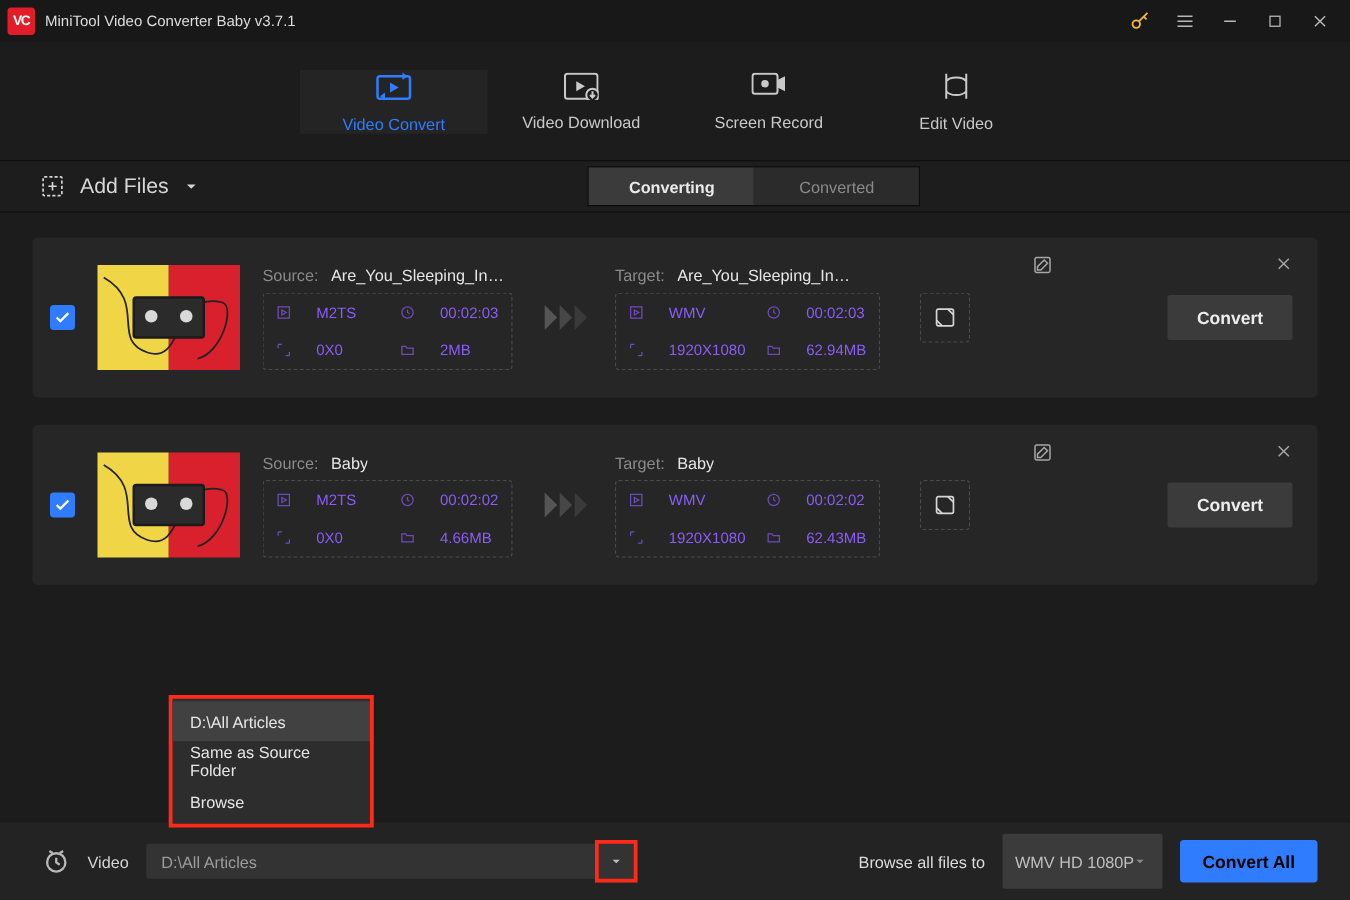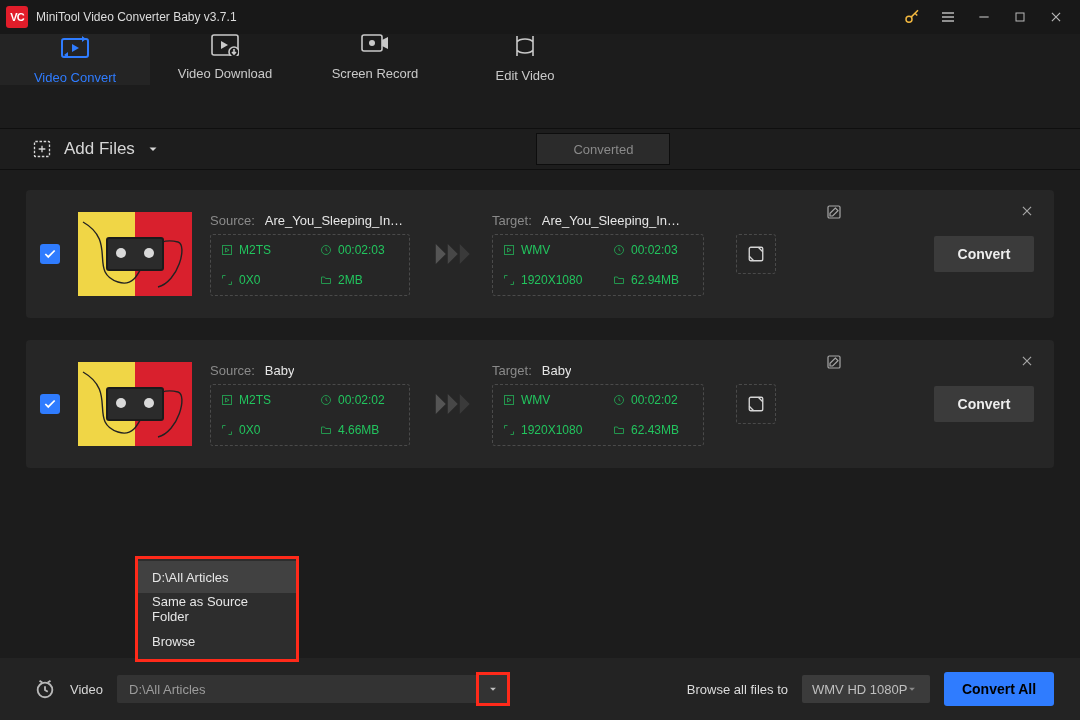--- a/index.html
+++ b/index.html
@@ -6,21 +6,21 @@
 html, body { width: 1080px; height: 720px; background: #1c1c1c; color: #c9c9c9; overflow: hidden; }
 
 
 .titlebar { height: 34px; background: #181818; display: flex; align-items: center; padding: 0 6px; }
 .app-logo { width: 22px; height: 22px; background: #e11d2a; border-radius: 3px; display: flex; align-items: center; justify-content: center; color: #fff; font-size: 11px; font-weight: 700; margin-right: 8px; letter-spacing: -1px; }
 .app-title { font-size: 12px; color: #dcdcdc; flex: 1; }
 .sysbtn { width: 36px; height: 34px; display: flex; align-items: center; justify-content: center; color: #b8b8b8; }
 .key-icon { color: #f0b63f; }
 
 
-.maintabs { height: 94px; background: #1c1c1c; display: flex; align-items: flex-start; }
+.maintabs { height: 94px; background: #1c1c1c; display: flex; align-items: center; padding-left: 240px; }
 .mtab { width: 150px; display: flex; flex-direction: column; align-items: center; justify-content: center; gap: 10px; color: #c9c9c9; font-size: 13px; }
 .mtab.active { background: #242424; color: #2f7cff; }
 .mtab.active svg, .mtab.active .ico { color: #2f7cff; stroke: #2f7cff; }
 
 
 .toolbar { height: 42px; background: #1d1d1d; display: flex; align-items: center; padding: 0 32px; border-top: 1px solid #0f0f0f; border-bottom: 1px solid #0f0f0f; }
 .addfiles { display: flex; align-items: center; gap: 12px; color: #d6d6d6; font-size: 17px; }
 .tb-center { flex: 1; display: flex; justify-content: center; }
 .modeseg { display: flex; border: 1px solid #0d0d0d; }
 .mode { width: 132px; height: 30px; display: flex; align-items: center; justify-content: center; background: #2b2b2b; color: #8a8a8a; font-size: 13px; }
@@ -37,21 +37,21 @@
 .cassette { position: relative; width: 58px; height: 34px; background: #2b2b2b; border-radius: 3px; border: 2px solid #1b1b1b; }
 .cassette::before, .cassette::after { content: ""; position: absolute; top: 9px; width: 10px; height: 10px; border-radius: 50%; background: #d9d9d9; }
 .cassette::before { left: 8px; }
 .cassette::after { right: 8px; }
 .cord { position: absolute; inset: 0; }
 
 .col { display: flex; flex-direction: column; gap: 6px; }
 .col .hdr { font-size: 13px; color: #8a8a8a; display: flex; gap: 10px; }
 .col .hdr .val { color: #e6e6e6; max-width: 150px; white-space: nowrap; overflow: hidden; text-overflow: ellipsis; }
 .statsbox { border: 1.5px dashed #4a4a4a; border-radius: 3px; width: 200px; height: 62px; display: grid; grid-template-columns: 1fr 1fr; }
-.stat { display: flex; align-items: center; gap: 6px; padding-left: 10px; font-size: 12px; color: #22c55e; }
+.stat { display: flex; align-items: center; gap: 20px; padding-left: 10px; font-size: 12px; color: #8b5cf6; }
 .stat svg { opacity: .7; }
 .statsbox.tgt { width: 212px; grid-template-columns: 1.1fr 1fr; }
 .chev { display: flex; align-items: center; gap: -2px; color: #555; }
 .chev svg { margin-left: -4px; }
 .presetbtn { width: 40px; height: 40px; border: 1.5px dashed #4a4a4a; border-radius: 3px; display: flex; align-items: center; justify-content: center; color: #d6d6d6; margin-left: 4px; }
 .editic { position: absolute; top: 14px; color: #a7a7a7; }
 .closex { position: absolute; top: 14px; right: 20px; color: #a7a7a7; }
 .convertbtn { margin-left: auto; width: 100px; height: 36px; background: #3b3b3b; color: #ededed; display: flex; align-items: center; justify-content: center; font-size: 14px; font-weight: 600; border-radius: 2px; }
 
 
@@ -59,21 +59,21 @@
 .popup .row { height: 32px; display: flex; align-items: center; padding: 0 14px; font-size: 13px; color: #e6e6e6; }
 .popup .row.sel { background: #414141; }
 
 
 .bottombar { position: absolute; left: 0; right: 0; bottom: 0; height: 62px; background: #232323; display: flex; align-items: center; padding: 0 26px 0 34px; gap: 14px; }
 .clockic { color: #b8b8b8; }
 .outlbl { font-size: 13px; color: #d6d6d6; }
 .outsel { position: relative; width: 390px; height: 28px; background: #333; border-radius: 2px; display: flex; align-items: center; padding: 0 12px; font-size: 13px; color: #9c9c9c; }
 .outsel .arrowwrap { position: absolute; right: -3px; top: -3px; width: 34px; height: 34px; border: 3px solid #ff2a1a; display: flex; align-items: center; justify-content: center; background: #333; }
 .convall-lbl { margin-left: auto; font-size: 13px; color: #dcdcdc; }
-.fmt { width: 128px; height: 28px; background: #3b3b3b; border-radius: 2px; display: flex; align-items: center; padding: 0 10px; font-size: 13px; color: #bfbfbf; }
+.fmt { width: 128px; height: 44px; background: #3b3b3b; border-radius: 2px; display: flex; align-items: center; padding: 0 10px; font-size: 13px; color: #bfbfbf; }
 .convall { width: 110px; height: 34px; background: #2f7cff; color: #000000; font-weight: 700; font-size: 14px; display: flex; align-items: center; justify-content: center; border-radius: 3px; }
 
 svg { display: block; }
 </style>
 </head>
 <body>
 
 <div class="titlebar">
   <div class="app-logo">VC</div>
   <div class="app-title">MiniTool Video Converter Baby v3.7.1</div>
@@ -145,20 +145,23 @@
         <rect x="3" y="3" width="18" height="18" rx="1" stroke-dasharray="3 2"></rect>
         <path d="M12 8v8M8 12h8"></path>
       </svg>
     <span>Add Files</span>
     <svg width="12" height="12" viewBox="0 0 24 24" fill="currentColor">
         <path d="M5 9l7 7 7-7z"></path>
       </svg>
   </div>
   <div class="tb-center">
     <div class="modeseg">
+      <div class="mode active">
+          <span>Converting</span>
+        </div>
       <div class="mode">
           <span>Converted</span>
         </div>
     </div>
   </div>
 </div>
 
 <div class="items">
 
   <div class="item">

